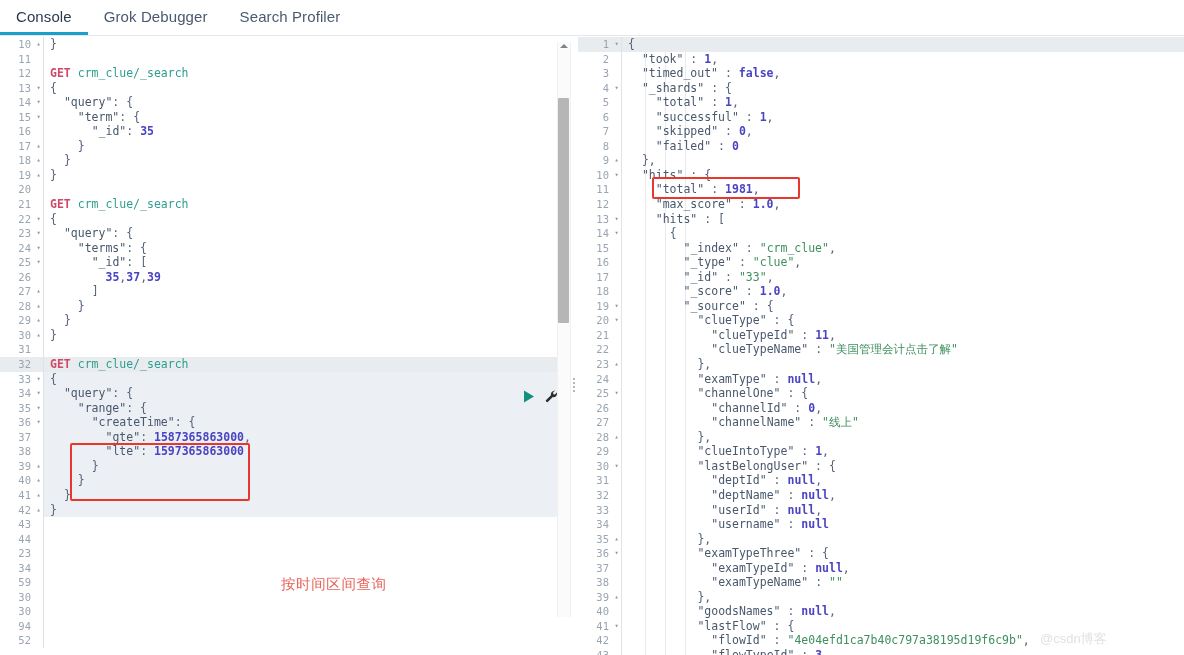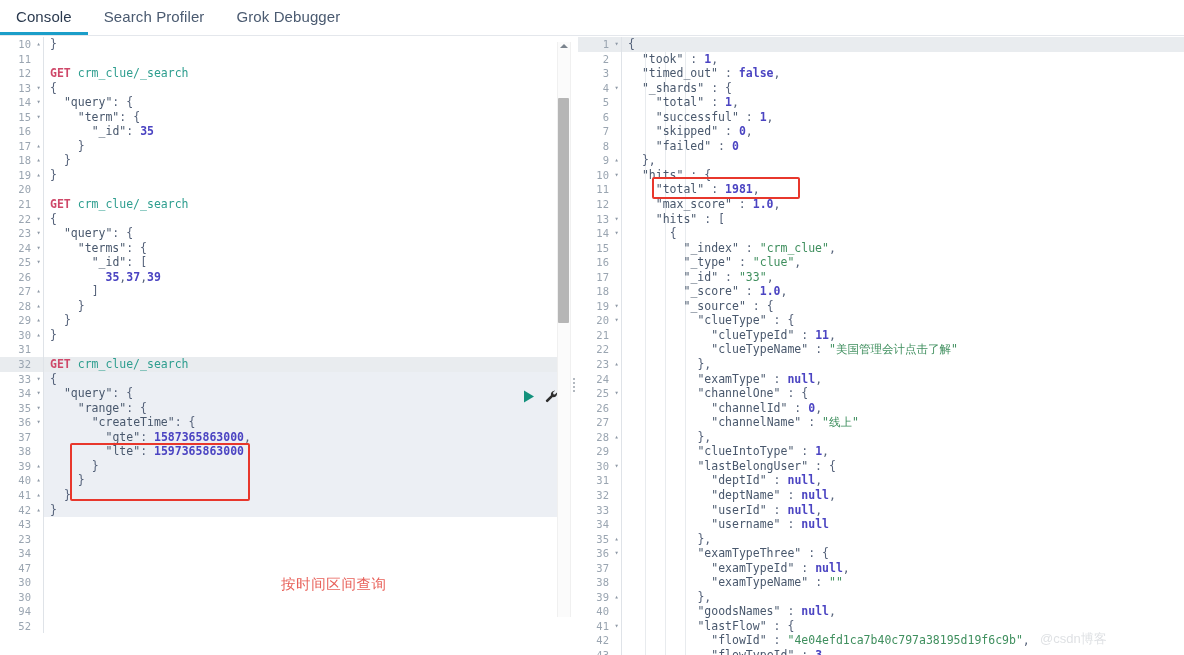--- a/index.html
+++ b/index.html
@@ -150,22 +150,22 @@
   .wm-main { left: 918px; top: 620px; font-size: 20px; opacity: .85; }
   .wm-sub  { left: 1040px; top: 630px; font-size: 13px; opacity: .6; text-align: center; }
 </style>
 </head>
 <body>
 
 <div id="app">
 
   <div class="tabbar">
     <div class="tab active"><span>Console</span></div>
+    <div class="tab"><span>Grok Debugger</span></div>
     <div class="tab"><span>Search Profiler</span></div>
-    <div class="tab"><span>Grok Debugger</span></div>
   </div>
 
   <div class="pane pane-left">
     <div class="code-area">
       <div class="band" id="sel-band" style="top: 320.1px; height: 160.05px;"></div>
       <div class="band-active" id="active-band" style="top: 320.1px; height: 14.55px;"></div>
       <div class="rows" id="left-rows">
           <div class="row"><span class="gutter" style="width:34px;min-width:34px">10</span><span class="fold">▴</span><span class="sep"></span><span class="code"><span class="t-punc">}</span></span></div>
           <div class="row"><span class="gutter" style="width:34px;min-width:34px">11</span><span class="fold"></span><span class="sep"></span><span class="code"></span></div>
           <div class="row"><span class="gutter" style="width:34px;min-width:34px">12</span><span class="fold"></span><span class="sep"></span><span class="code"><span class="t-method">GET</span> <span class="t-url">crm_clue/_search</span></span></div>
@@ -193,23 +193,24 @@
           <div class="row"><span class="gutter" style="width:34px;min-width:34px">34</span><span class="fold">▾</span><span class="sep"></span><span class="code"><span class="t-punc"> </span><span class="t-punc"> </span><span class="t-key">"query"</span><span class="t-punc">:</span><span class="t-punc"> </span><span class="t-punc">{</span></span></div>
           <div class="row"><span class="gutter" style="width:34px;min-width:34px">35</span><span class="fold">▾</span><span class="sep"></span><span class="code"><span class="t-punc"> </span><span class="t-punc"> </span><span class="t-punc"> </span><span class="t-punc"> </span><span class="t-key">"range"</span><span class="t-punc">:</span><span class="t-punc"> </span><span class="t-punc">{</span></span></div>
           <div class="row"><span class="gutter" style="width:34px;min-width:34px">36</span><span class="fold">▾</span><span class="sep"></span><span class="code"><span class="t-punc"> </span><span class="t-punc"> </span><span class="t-punc"> </span><span class="t-punc"> </span><span class="t-punc"> </span><span class="t-punc"> </span><span class="t-key">"createTime"</span><span class="t-punc">:</span><span class="t-punc"> </span><span class="t-punc">{</span></span></div>
           <div class="row"><span class="gutter" style="width:34px;min-width:34px">37</span><span class="fold"></span><span class="sep"></span><span class="code"><span class="t-punc"> </span><span class="t-punc"> </span><span class="t-punc"> </span><span class="t-punc"> </span><span class="t-punc"> </span><span class="t-punc"> </span><span class="t-punc"> </span><span class="t-punc"> </span><span class="t-key">"gte"</span><span class="t-punc">:</span><span class="t-punc"> </span><span class="t-num">1587365863000</span><span class="t-punc">,</span></span></div>
           <div class="row"><span class="gutter" style="width:34px;min-width:34px">38</span><span class="fold"></span><span class="sep"></span><span class="code"><span class="t-punc"> </span><span class="t-punc"> </span><span class="t-punc"> </span><span class="t-punc"> </span><span class="t-punc"> </span><span class="t-punc"> </span><span class="t-punc"> </span><span class="t-punc"> </span><span class="t-key">"lte"</span><span class="t-punc">:</span><span class="t-punc"> </span><span class="t-num">1597365863000</span></span></div>
           <div class="row"><span class="gutter" style="width:34px;min-width:34px">39</span><span class="fold">▴</span><span class="sep"></span><span class="code"><span class="t-punc"> </span><span class="t-punc"> </span><span class="t-punc"> </span><span class="t-punc"> </span><span class="t-punc"> </span><span class="t-punc"> </span><span class="t-punc">}</span></span></div>
           <div class="row"><span class="gutter" style="width:34px;min-width:34px">40</span><span class="fold">▴</span><span class="sep"></span><span class="code"><span class="t-punc"> </span><span class="t-punc"> </span><span class="t-punc"> </span><span class="t-punc"> </span><span class="t-punc">}</span></span></div>
           <div class="row"><span class="gutter" style="width:34px;min-width:34px">41</span><span class="fold">▴</span><span class="sep"></span><span class="code"><span class="t-punc"> </span><span class="t-punc"> </span><span class="t-punc">}</span></span></div>
           <div class="row"><span class="gutter" style="width:34px;min-width:34px">42</span><span class="fold">▴</span><span class="sep"></span><span class="code"><span class="t-punc">}</span></span></div>
           <div class="row"><span class="gutter" style="width:34px;min-width:34px">43</span><span class="fold"></span><span class="sep"></span><span class="code"></span></div>
+          <div class="row"><span class="gutter" style="width:34px;min-width:34px">44</span><span class="fold"></span><span class="sep"></span><span class="code"></span></div>
           <div class="row"><span class="gutter" style="width:34px;min-width:34px">23</span><span class="fold"></span><span class="sep"></span><span class="code"></span></div>
           <div class="row"><span class="gutter" style="width:34px;min-width:34px">34</span><span class="fold"></span><span class="sep"></span><span class="code"></span></div>
-          <div class="row"><span class="gutter" style="width:34px;min-width:34px">47</span><span class="fold"></span><span class="sep"></span><span class="code"></span></div>
+          <div class="row"><span class="gutter" style="width:34px;min-width:34px">59</span><span class="fold"></span><span class="sep"></span><span class="code"></span></div>
           <div class="row"><span class="gutter" style="width:34px;min-width:34px">30</span><span class="fold"></span><span class="sep"></span><span class="code"></span></div>
           <div class="row"><span class="gutter" style="width:34px;min-width:34px">30</span><span class="fold"></span><span class="sep"></span><span class="code"></span></div>
           <div class="row"><span class="gutter" style="width:34px;min-width:34px">94</span><span class="fold"></span><span class="sep"></span><span class="code"></span></div>
           <div class="row"><span class="gutter" style="width:34px;min-width:34px">52</span><span class="fold"></span><span class="sep"></span><span class="code"></span></div>
         </div>
     </div>
 
     <div class="redbox" style="left:70px; top:406px; width:180px; height:58px;"></div>
 
     <div class="run-controls" style="left:523px; top:353px;">

